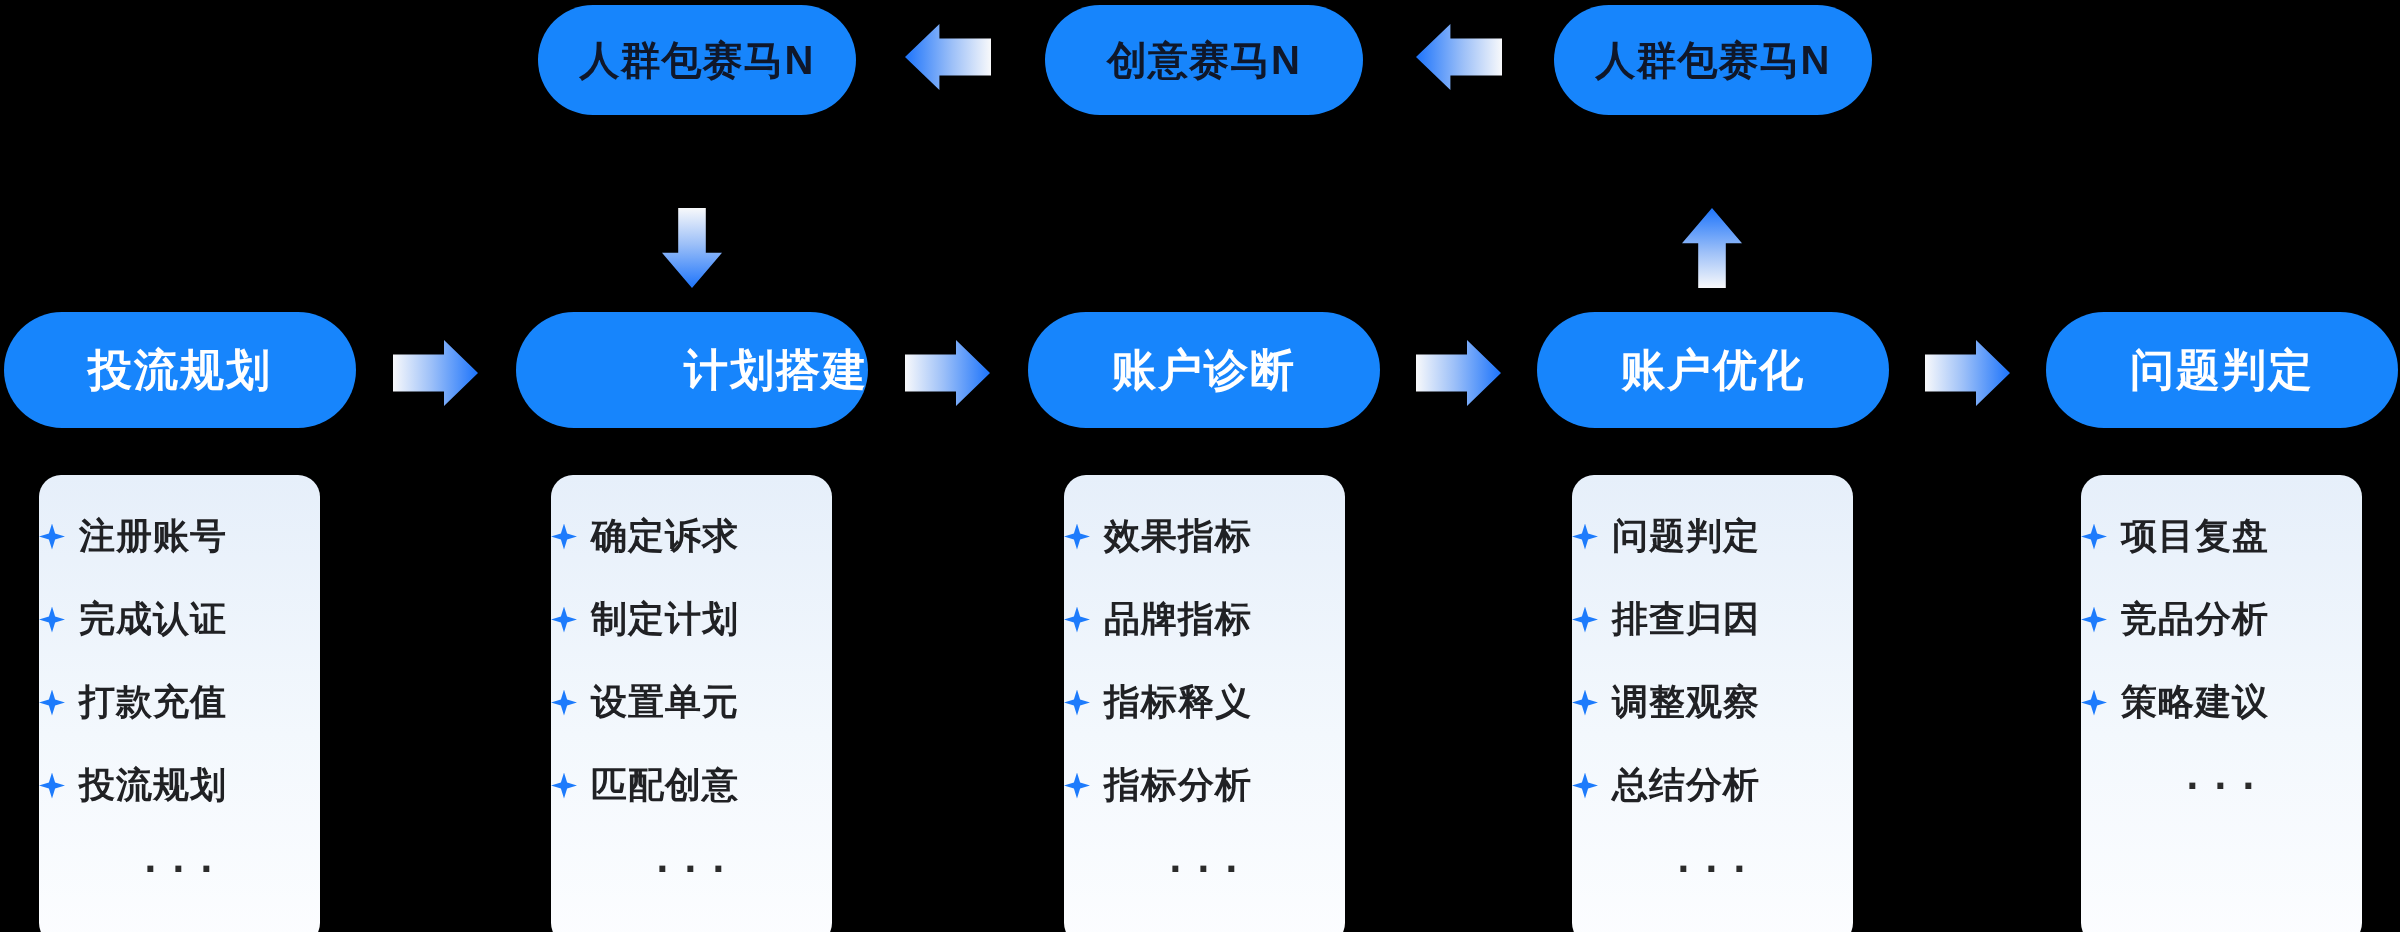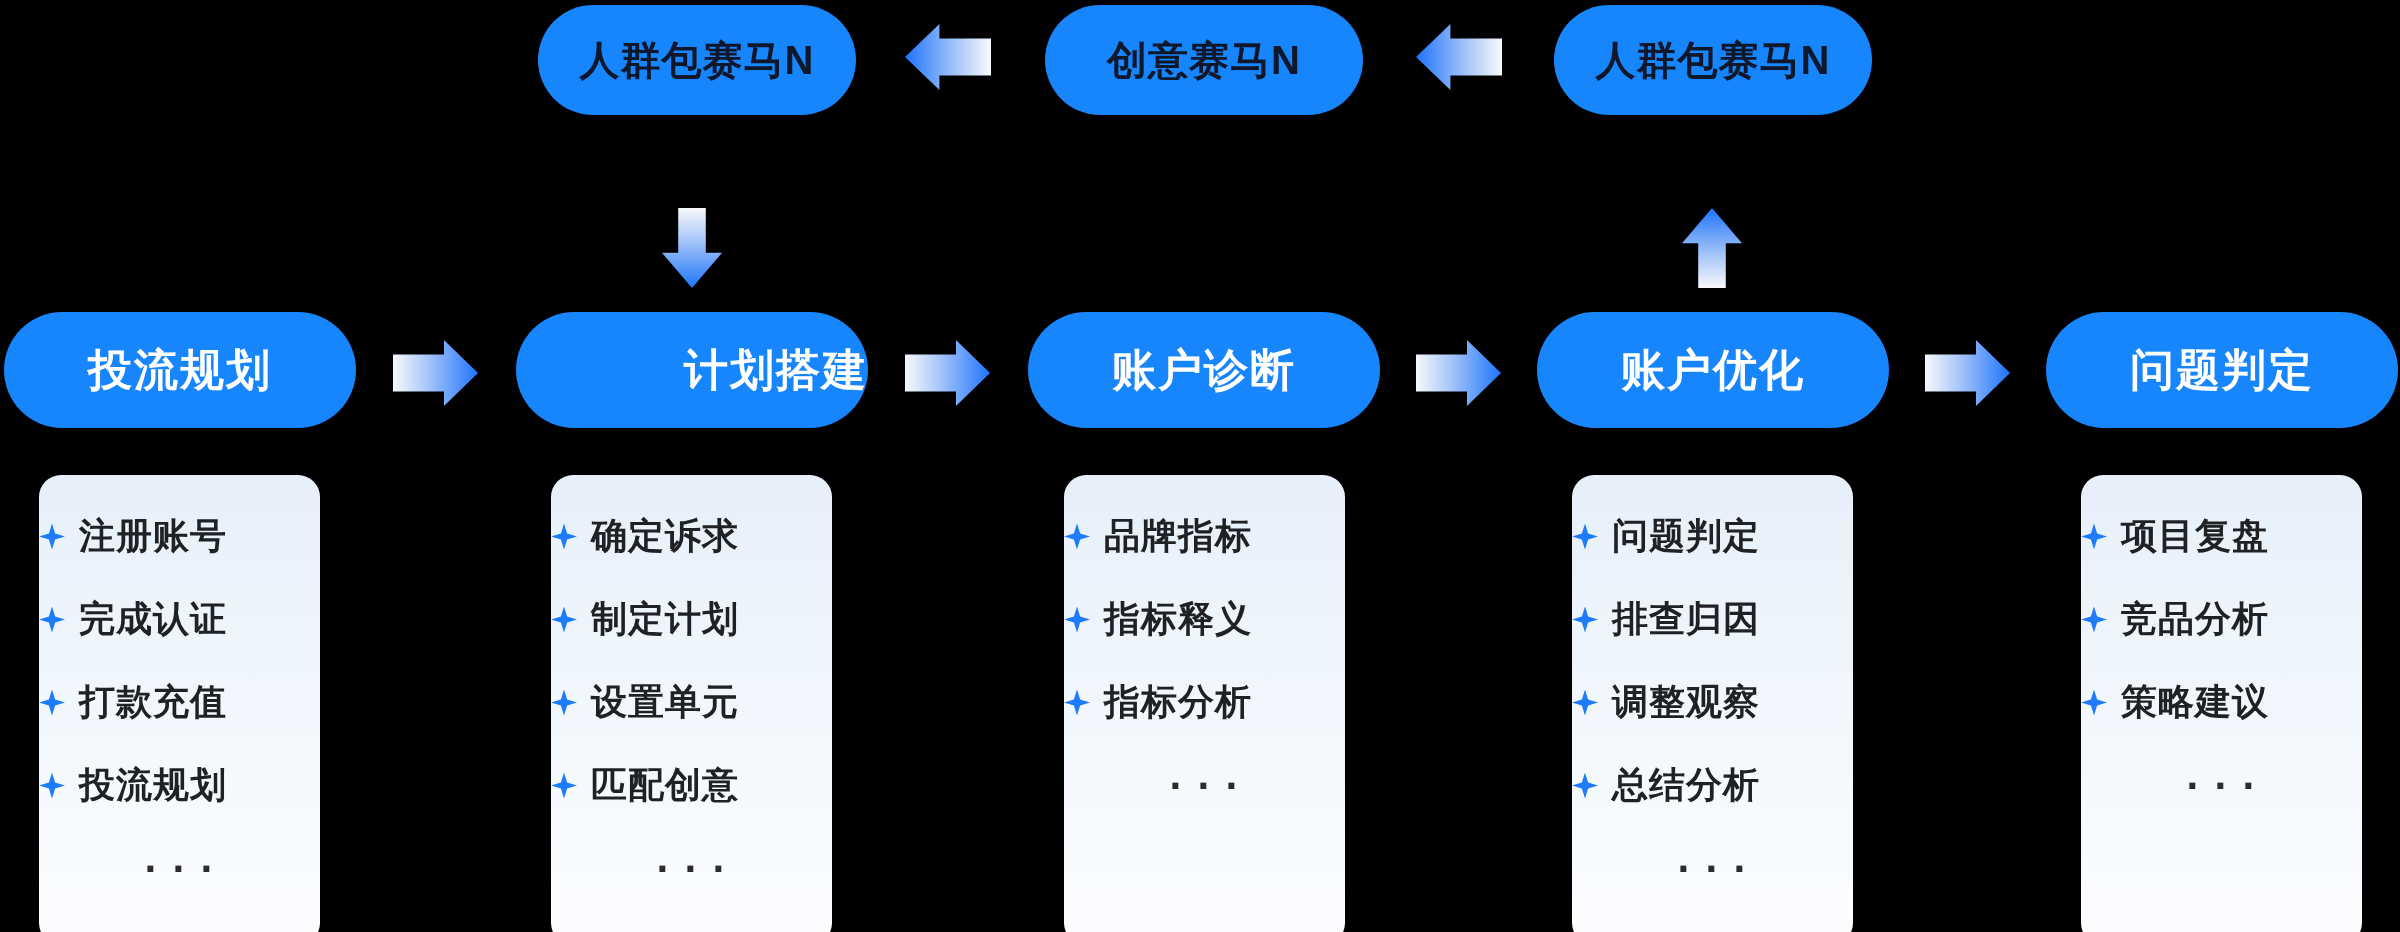--- a/index.html
+++ b/index.html
@@ -141,20 +141,24 @@
       <span class="item-label">匹配创意</span>
     </div>
     <div class="dots-row">
       <span class="dots">···</span>
     </div>
   </div>
 
   <div class="card" style="left:1064px;">
     <div class="row">
       <span class="star"></span>
+      <span class="item-label">效果指标</span>
+    </div>
+    <div class="row">
+      <span class="star"></span>
       <span class="item-label">品牌指标</span>
     </div>
     <div class="row">
       <span class="star"></span>
       <span class="item-label">指标释义</span>
     </div>
     <div class="row">
       <span class="star"></span>
       <span class="item-label">指标分析</span>
     </div>

